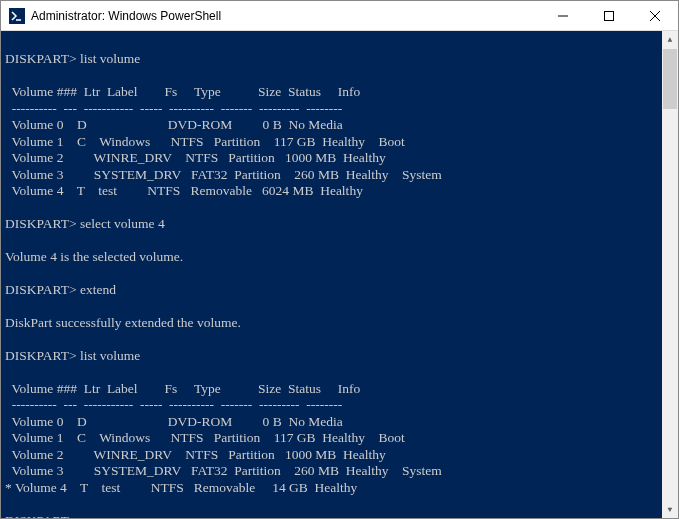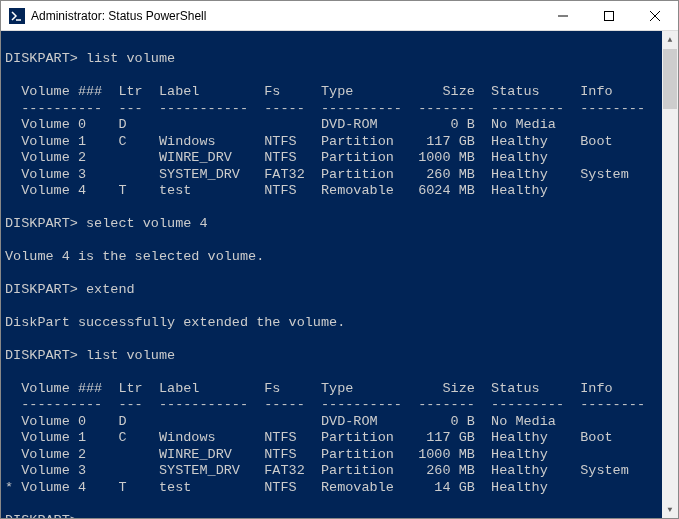--- a/index.html
+++ b/index.html
@@ -81,33 +81,33 @@
       width: 16px;
       height: 17px;
       display: flex;
       align-items: center;
       justify-content: center;
       font-size: 8px;
       color: #606060;
     }
     .scrollbar-arrow.up { top: 0; }
     .scrollbar-arrow.down { bottom: 0; }
-    .line { display: block; min-height: 1.22em; }
+    .line { display: block; min-height: 1.22em; font-family: Liberation Serif, serif; }
   </style>
 </head>
 <body>
 
 <div class="titlebar">
   <span class="titlebar-icon">
     <svg width="16" height="16" viewBox="0 0 16 16">
         <rect width="16" height="16" fill="#012456"></rect>
         <path d="M3 4 L7 8 L3 12 M7 12 L12 12" stroke="#fff" stroke-width="1.5" fill="none"></path>
       </svg>
   </span>
-  <span class="titlebar-title">Administrator: Status PowerShell</span>
+  <span class="titlebar-title">Administrator: Windows PowerShell</span>
   <div class="win-controls">
     <div class="win-btn">
       <svg width="10" height="10">
           <line x1="0" y1="5" x2="10" y2="5" stroke="#000" stroke-width="1"></line>
         </svg>
     </div>
     <div class="win-btn">
       <svg width="10" height="10">
           <rect x="0.5" y="0.5" width="9" height="9" fill="none" stroke="#000" stroke-width="1"></rect>
         </svg>

